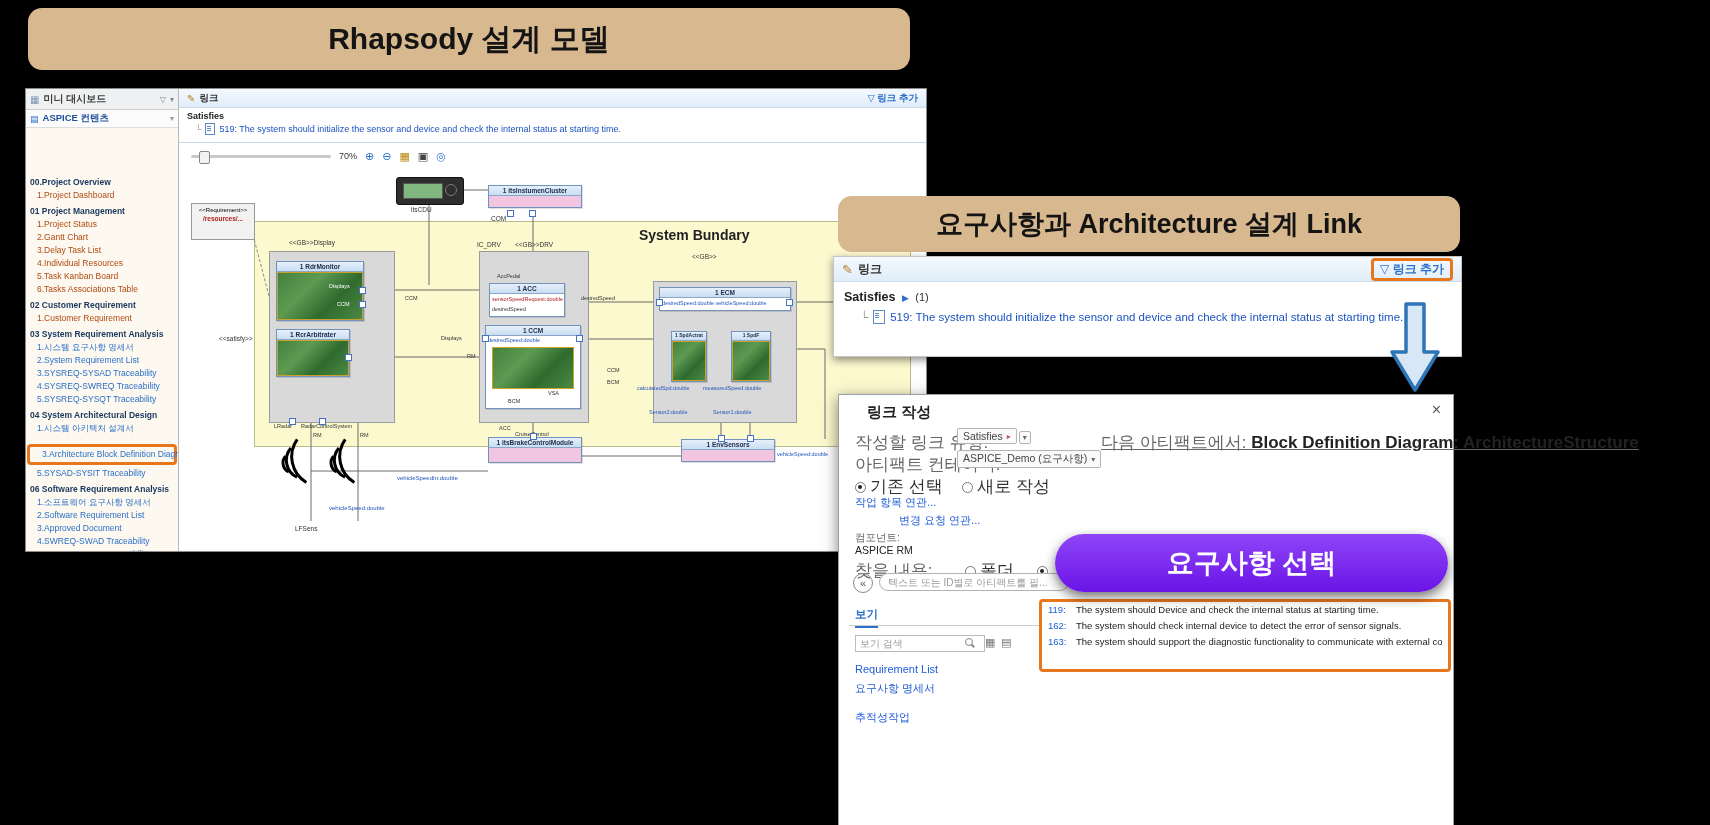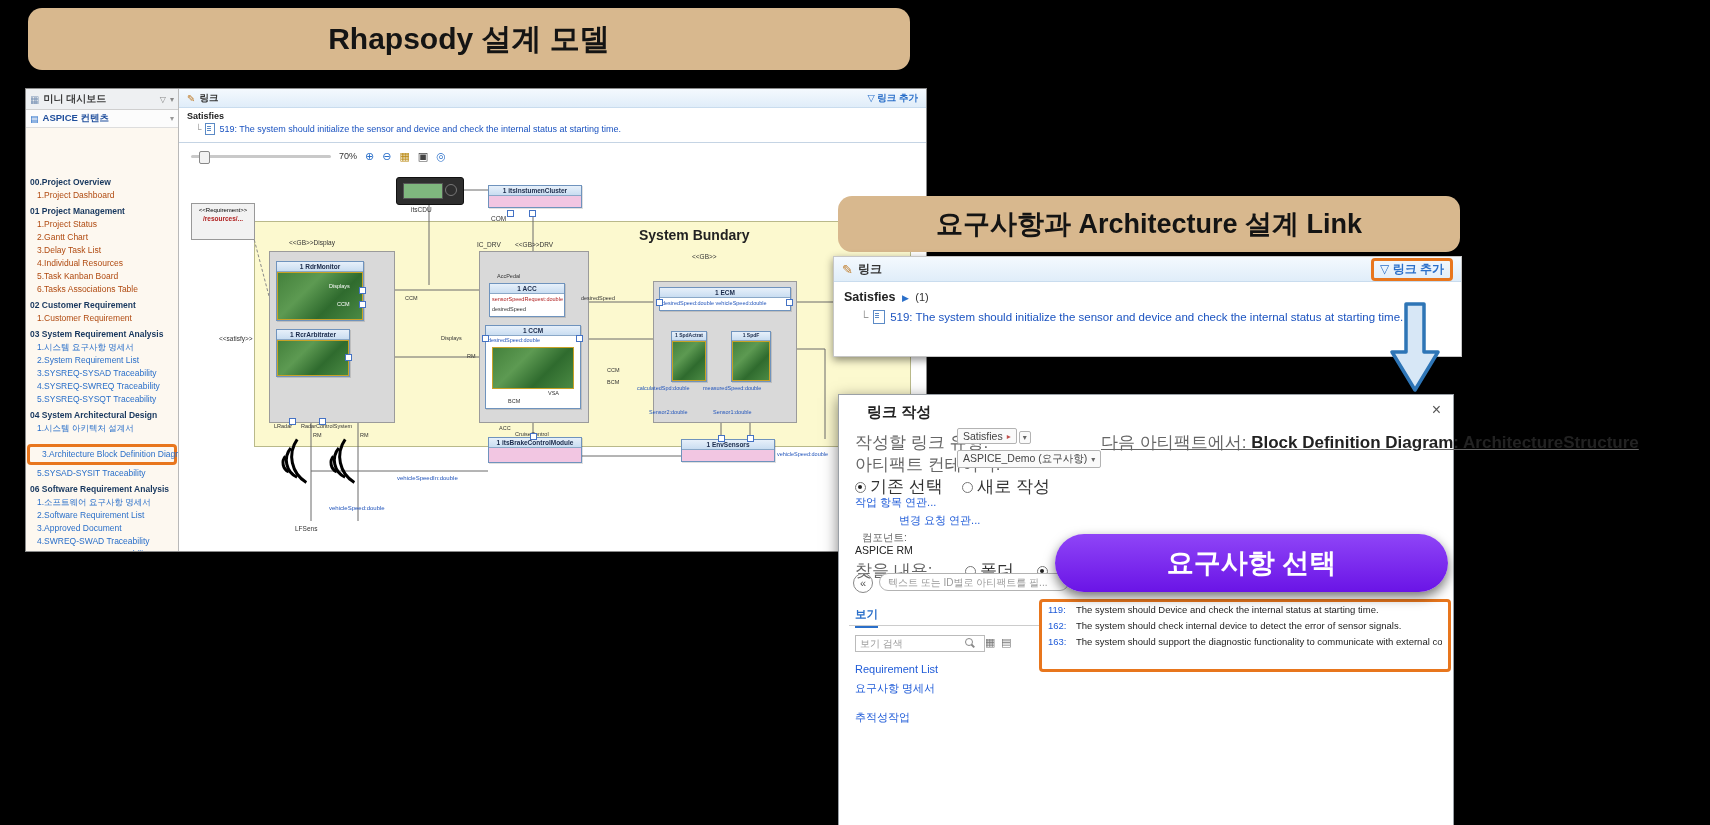--- a/index.html
+++ b/index.html
@@ -400,21 +400,21 @@
 
     <div class="dl" style="left:16px;top:80px;color:#333;">
       <span class="radio sel"></span><span>기존 선택</span>
       <span style="display:inline-block;width:10px;"></span>
       <span class="radio"></span><span>새로 작성</span>
     </div>
 
     <div class="dlink" style="left:16px;top:100px;">작업 항목 연관...</div>
     <div class="dlink" style="left:16px;top:118px;margin-left:44px;">변경 요청 연관...</div>
 
-    <div class="dl" style="left:16px;top:136px;font-size:10.5px;margin-left:7px;">컴포넌트:</div>
+    <div class="dl" style="left:16px;top:136px;font-size:10.5px;">컴포넌트:</div>
     <div class="dl" style="left:16px;top:149px;color:#222;font-size:10.5px;">ASPICE RM</div>
 
     <div class="dl" style="left:16px;top:164px;">찾을 내용:</div>
     <div class="dl" style="left:126px;top:164px;color:#333;">
       <span class="radio"></span><span>폴더</span>
       <span style="display:inline-block;width:14px;"></span>
       <span class="radio sel"></span>
     </div>
 
     <div class="navbtn">«</div>

